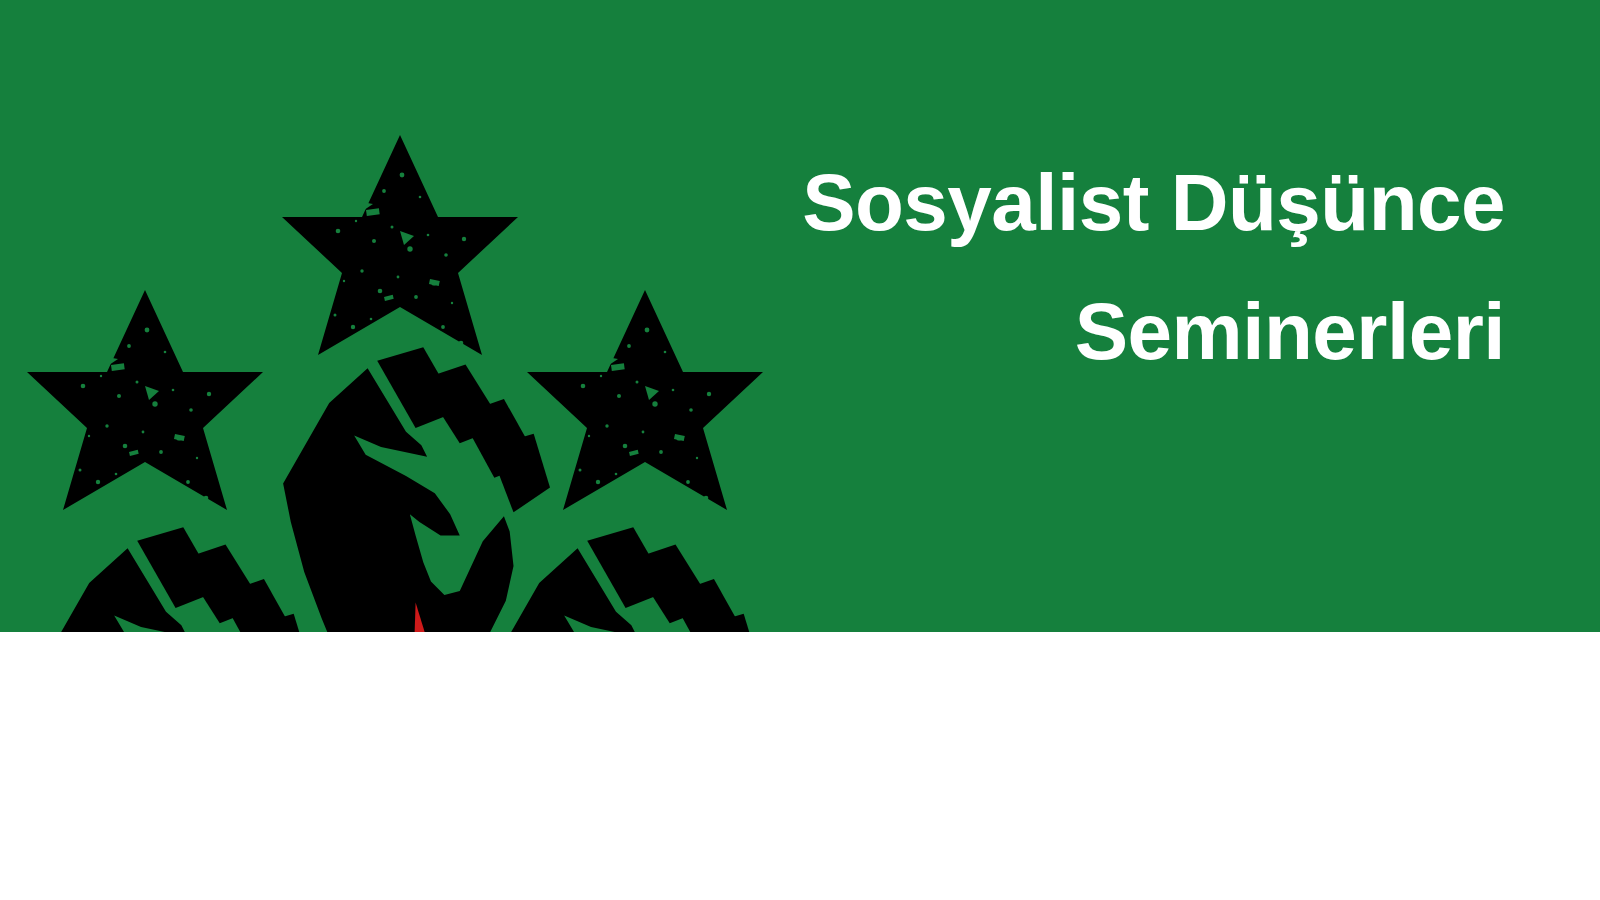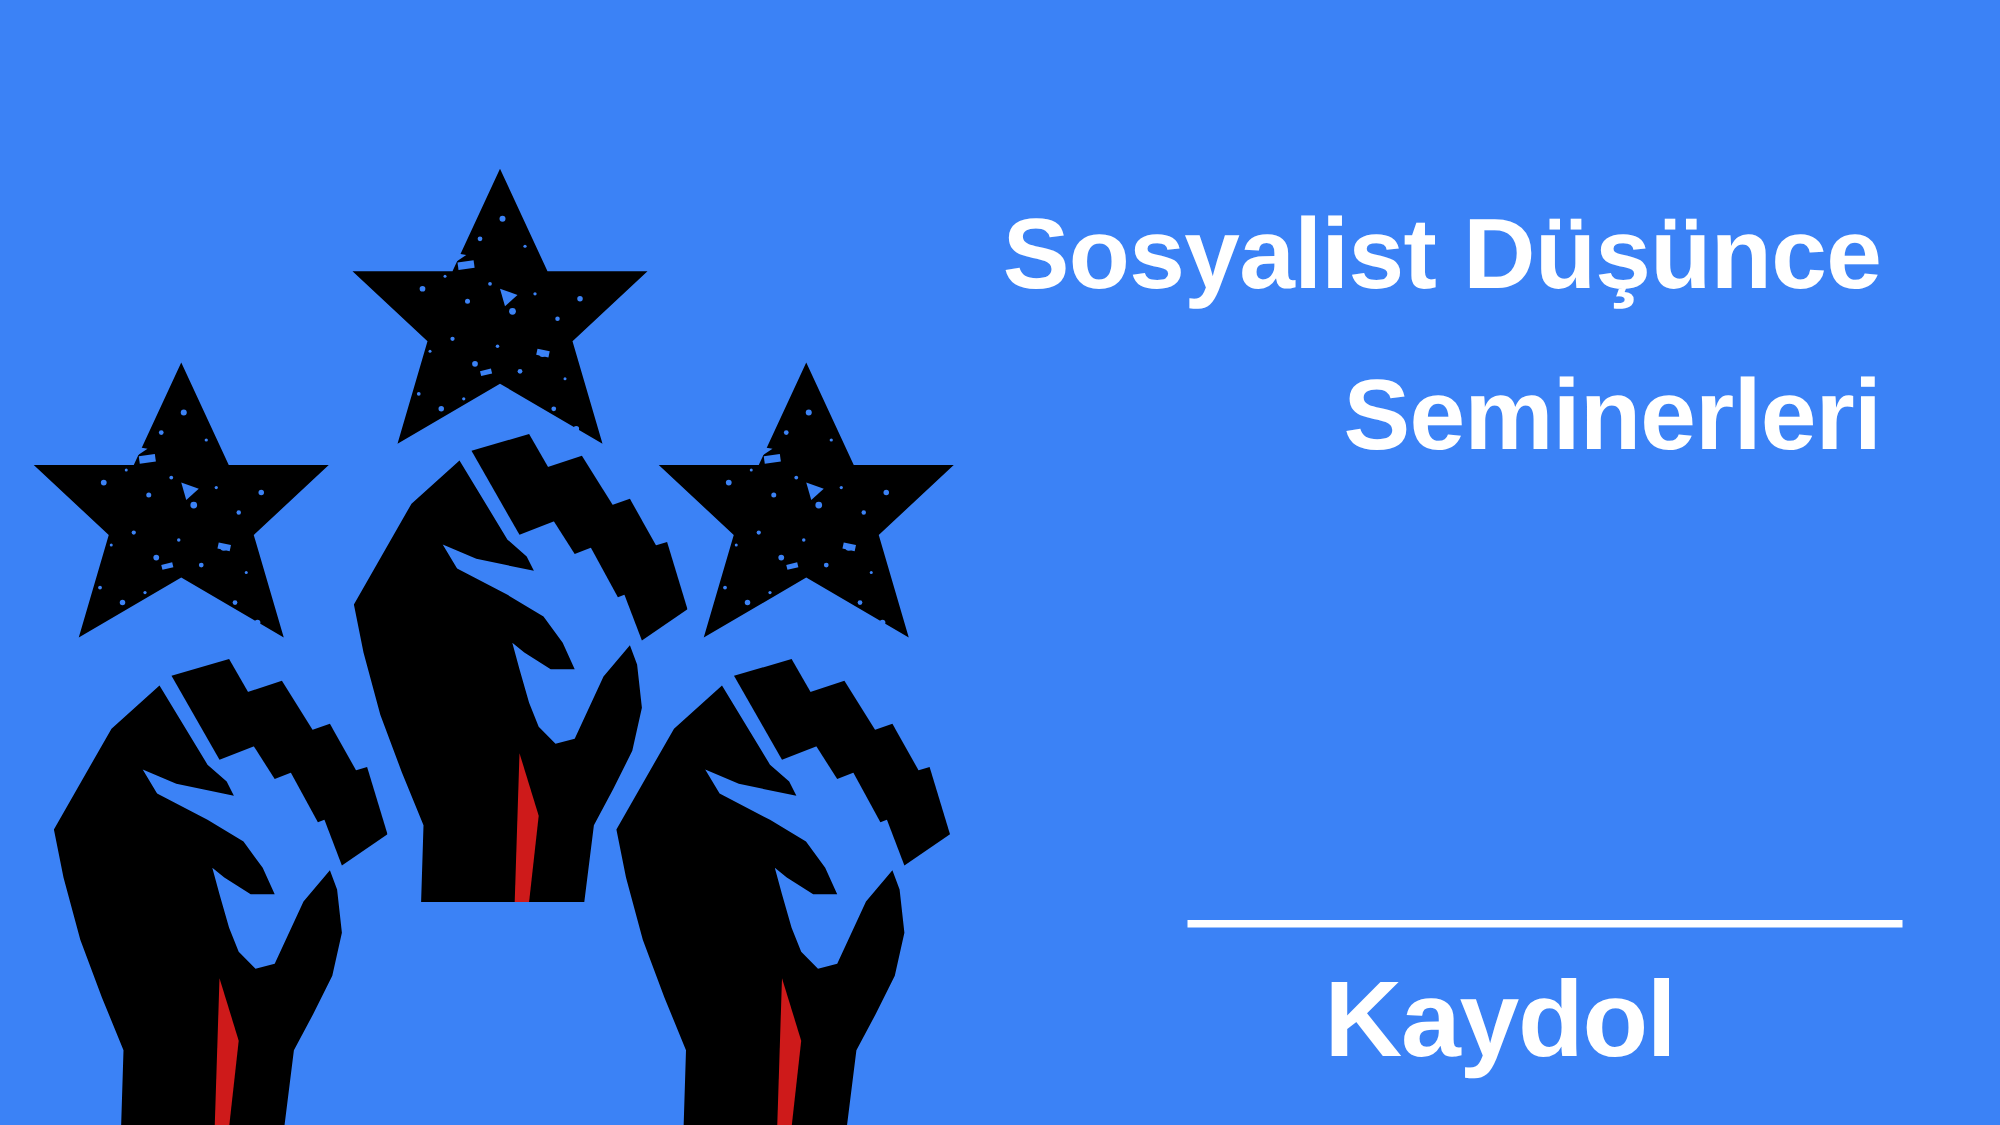--- a/index.html
+++ b/index.html
@@ -10,22 +10,22 @@
   body {
     width: 1600px;
     height: 900px;
     overflow: hidden;
     font-family: "Liberation Sans", sans-serif;
   }
 
   #poster {
     position: relative;
     width: 1600px;
-    height: 900px;
-    background: #3b82f6;
+    height: 632px;
+    background: #15803d;
     overflow: hidden;
   }
 
   
   #artwork {
     position: absolute;
     left: 0;
     top: 0;
     width: 800px;
     height: 900px;

